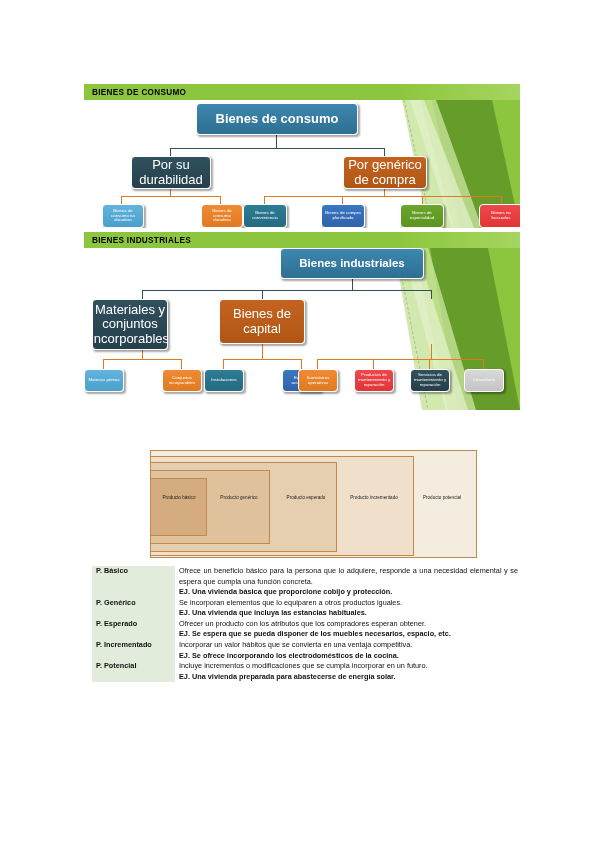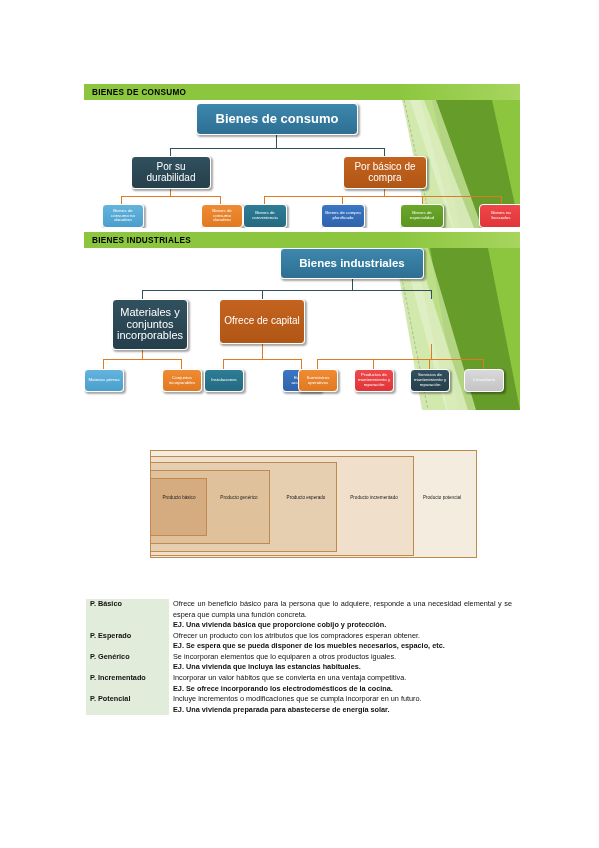--- a/index.html
+++ b/index.html
@@ -56,21 +56,21 @@
     display: flex;
     align-items: center;
     justify-content: center;
     text-align: center;
     line-height: 1.08;
     box-shadow: 1.5px 1.5px 2px rgba(0,0,0,0.35);
     padding: 1px 2px;
     overflow: hidden;
   }
   .node.big   { font-size: 13px; font-weight: bold; }
-  .node.mid   { font-size: 10px; }
+  .node.mid   { font-size: 13px; }
   .node.small { font-size: 4.4px; }
 
   .c-steel   { background: linear-gradient(to bottom,#3d87ad,#2e6f93); }
   .c-slate   { background: linear-gradient(to bottom,#31505e,#253f4b); }
   .c-orange  { background: linear-gradient(to bottom,#c4631f,#b05615); }
   .c-skyblue { background: linear-gradient(to bottom,#63b4dd,#4a9fcc); }
   .c-orange2 { background: linear-gradient(to bottom,#ef8b34,#e07a22); }
   .c-blue    { background: linear-gradient(to bottom,#3b76c4,#2f63ab); }
   .c-green   { background: linear-gradient(to bottom,#6aa72b,#5c941f); }
   .c-red     { background: linear-gradient(to bottom,#f0474a,#e03538); }
@@ -163,21 +163,21 @@
     <div class="ln ln-o" style="left:417px; top:96px; width:1.4px; height:8px;"></div>
 
     <div class="node big c-steel" style="left:112px; top:3px; width:162px; height:32px;">
       <span>Bienes de consumo</span>
     </div>
 
     <div class="node mid c-slate" style="left:47px; top:56px; width:80px; height:33px;">
       <span>Por su durabilidad</span>
     </div>
     <div class="node mid c-orange" style="left:259px; top:56px; width:84px; height:33px;">
-      <span>Por básico de compra</span>
+      <span>Por genérico de compra</span>
     </div>
 
     <div class="node small c-skyblue" style="left:18px; top:104px; width:42px; height:24px;">
       <span>Bienes de consumo no duradero</span>
     </div>
     <div class="node small c-orange2" style="left:117px; top:104px; width:42px; height:24px;">
       <span>Bienes de consumo duradero</span>
     </div>
     <div class="node small c-teal" style="left:159px; top:104px; width:44px; height:24px;">
       <span>Bienes de conveniencia</span>
@@ -227,25 +227,25 @@
     <div class="ln ln-o" style="left:233px; top:111px; width:167px; height:1.4px;"></div>
     <div class="ln ln-o" style="left:233px; top:111px; width:1.4px; height:10px;"></div>
     <div class="ln ln-o" style="left:289px; top:111px; width:1.4px; height:10px;"></div>
     <div class="ln ln-o" style="left:345px; top:111px; width:1.4px; height:10px;"></div>
     <div class="ln ln-o" style="left:399px; top:111px; width:1.4px; height:10px;"></div>
 
     <div class="node big c-steel" style="left:196px; top:0px; width:144px; height:31px; font-size:11.5px;">
       <span>Bienes industriales</span>
     </div>
 
-    <div class="node mid c-slate" style="left:28px; top:51px; width:76px; height:51px; font-size:11px;align-items:center;">
+    <div class="node mid c-slate" style="left:8px; top:51px; width:76px; height:51px; font-size:13px;align-items:center;">
       <span>Materiales y conjuntos incorporables</span>
     </div>
     <div class="node mid c-orange" style="left:135px; top:51px; width:86px; height:45px;">
-      <span>Ofrece de capital</span>
+      <span>Bienes de capital</span>
     </div>
 
     <div class="node small c-skyblue" style="left:0px;   top:121px; width:40px; height:23px;">
       <span>Materias primas</span>
     </div>
     <div class="node small c-orange2" style="left:78px;  top:121px; width:40px; height:23px;">
       <span>Conjuntos incorporables</span>
     </div>
     <div class="node small c-teal" style="left:120px; top:121px; width:40px; height:23px;">
       <span>Instalaciones</span>
@@ -286,44 +286,44 @@
       <span>Producto esperado</span>
     </div>
     <div class="dim-label" style="left:259px; top:47px;">
       <span>Producto incrementado</span>
     </div>
     <div class="dim-label" style="left:327px; top:47px;">
       <span>Producto potencial</span>
     </div>
   </div>
 
-  <table class="tbl" style="left:86px; top:566px; width:428px;margin-top:33px;">
+  <table class="tbl" style="left:92px; top:566px; width:428px;">
     <tbody>
       <tr>
         <td class="lbl">P. Básico</td>
         <td class="val">
           <span class="just">Ofrece un beneficio básico para la persona que lo adquiere, responde a una necesidad elemental y se espera que cumpla una función concreta.</span>
           <span class="ej">EJ. Una vivienda básica que proporcione cobijo y protección.</span>
         </td>
       </tr>
       <tr>
+        <td class="lbl">P. Genérico</td>
+        <td class="val">
+          <span class="just">Se incorporan elementos que lo equiparen a otros productos iguales.</span>
+          <span class="ej">EJ. Una vivienda que incluya las estancias habituales.</span>
+        </td>
+      </tr>
+      <tr>
         <td class="lbl">P. Esperado</td>
         <td class="val">
           <span class="just">Ofrecer un producto con los atributos que los compradores esperan obtener.</span>
           <span class="ej">EJ. Se espera que se pueda disponer de los muebles necesarios, espacio, etc.</span>
         </td>
       </tr>
       <tr>
-        <td class="lbl">P. Genérico</td>
-        <td class="val">
-          <span class="just">Se incorporan elementos que lo equiparen a otros productos iguales.</span>
-          <span class="ej">EJ. Una vivienda que incluya las estancias habituales.</span>
-        </td>
-      </tr>
-      <tr>
         <td class="lbl">P. Incrementado</td>
         <td class="val">
           <span class="just">Incorporar un valor hábitos que se convierta en una ventaja competitiva.</span>
           <span class="ej">EJ. Se ofrece incorporando los electrodomésticos de la cocina.</span>
         </td>
       </tr>
       <tr>
         <td class="lbl">P. Potencial</td>
         <td class="val">
           <span class="just">Incluye incrementos o modificaciones que se cumpla incorporar en un futuro.</span>

